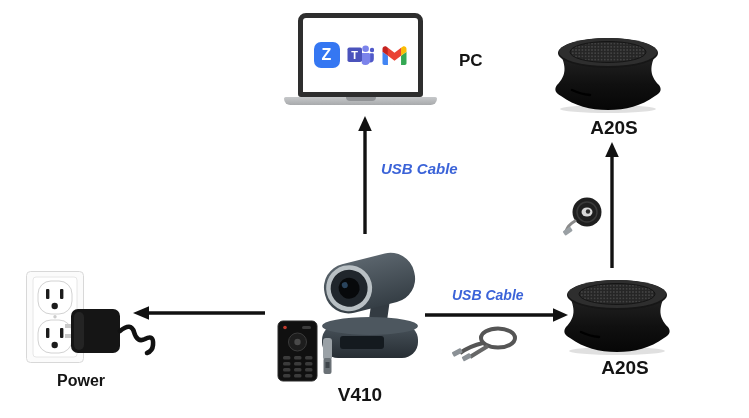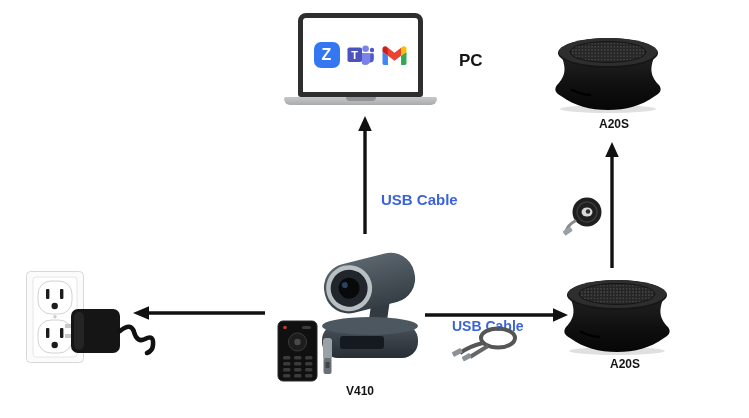--- a/index.html
+++ b/index.html
@@ -2,22 +2,22 @@
 <html><head>
 <meta charset="utf-8">
 <style>
   * { margin:0; padding:0; box-sizing:border-box; }
   html,body { background:#fff; }
   body { font-family:"Liberation Sans", sans-serif; }
   .canvas { position:relative; width:749px; height:418px; background:#fff; overflow:hidden; }
   .abs { position:absolute; }
 
   
-  .node-label { font-weight:bold; color:#141414; font-size:12px; text-align:center; }
-  .edge-label { font-weight:bold; color:#3B63D8; font-size:15px; white-space:nowrap;margin-top:31px; }
+  .node-label { font-weight:bold; color:#141414; font-size:19px; text-align:center; }
+  .edge-label { font-weight:bold; font-style:italic; color:#3B63D8; font-size:15px; white-space:nowrap; }
 
   
   .laptop { left:284px; top:13px; width:153px; height:92px; }
   .laptop-screen {
     width:125px; height:84px; margin:0 auto; background:#fff;
     border:5px solid #2e2e2e; border-radius:8px 8px 3px 3px;
     display:flex; align-items:center; justify-content:center; gap:7px;
   }
   .laptop-base {
     position:absolute; bottom:0; left:0; width:153px; height:8px;
@@ -168,20 +168,21 @@
     <rect x="34" y="57" width="3.4" height="10" rx="1" fill="#1c1c1c"></rect>
     <circle cx="28.7" cy="74" r="3.2" fill="#1c1c1c"></circle>
   </svg>
   <svg class="abs" style="left:62px; top:306px;" width="95" height="52" viewBox="0 0 95 52">
     <rect x="3" y="18" width="8" height="4" fill="#c9c9c9"></rect>
     <rect x="3" y="28" width="8" height="4" fill="#c9c9c9"></rect>
     <rect x="9" y="3" width="49" height="44" rx="7" fill="#151515"></rect>
     <rect x="12" y="6" width="10" height="38" rx="5" fill="#242424"></rect>
     <path d="M58,25 q11,-9 14,1 q3,11 11,7 q9,-5 8,6 q-0.5,6 -6,8" stroke="#111" stroke-width="4.6" fill="none" stroke-linecap="round"></path>
   </svg>
+  <div class="abs node-label" style="left:45px; top:372px; width:72px; font-size:16px;">Power</div>
 
   <svg class="abs" style="left:354px; top:114px;" width="22" height="122" viewBox="0 0 22 122">
     <line x1="11" y1="120" x2="11" y2="16" stroke="#111" stroke-width="3.4"></line>
     <polygon points="11,2 4.2,17 17.8,17" fill="#111"></polygon>
   </svg>
   <div class="abs edge-label" style="left:381px; top:160px;">USB Cable</div>
 
   <svg class="abs" style="left:601px; top:140px;" width="22" height="130" viewBox="0 0 22 130">
     <line x1="11" y1="128" x2="11" y2="16" stroke="#111" stroke-width="3.4"></line>
     <polygon points="11,2 4.2,17 17.8,17" fill="#111"></polygon>

